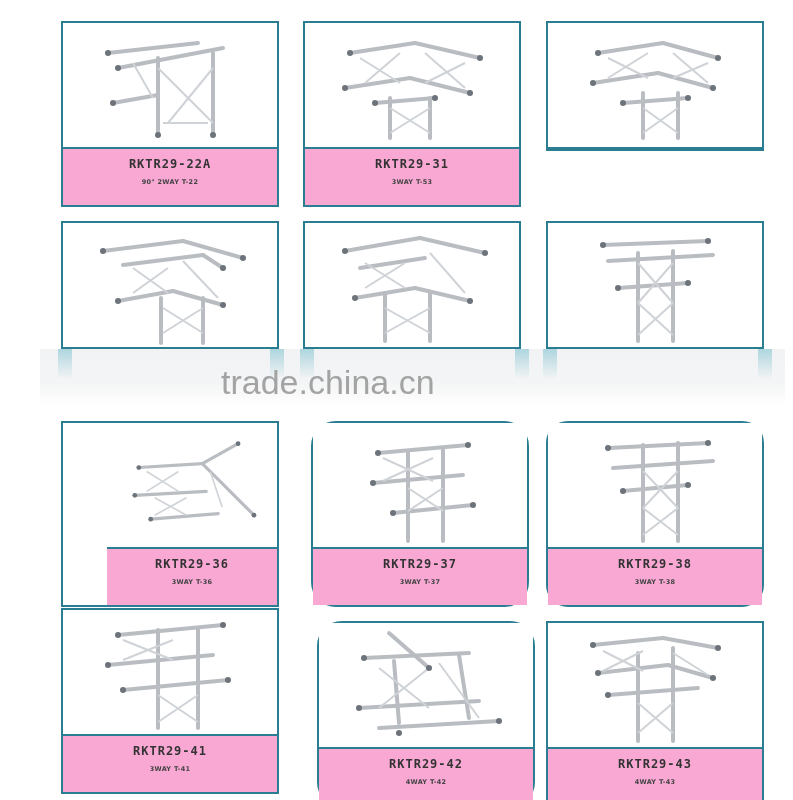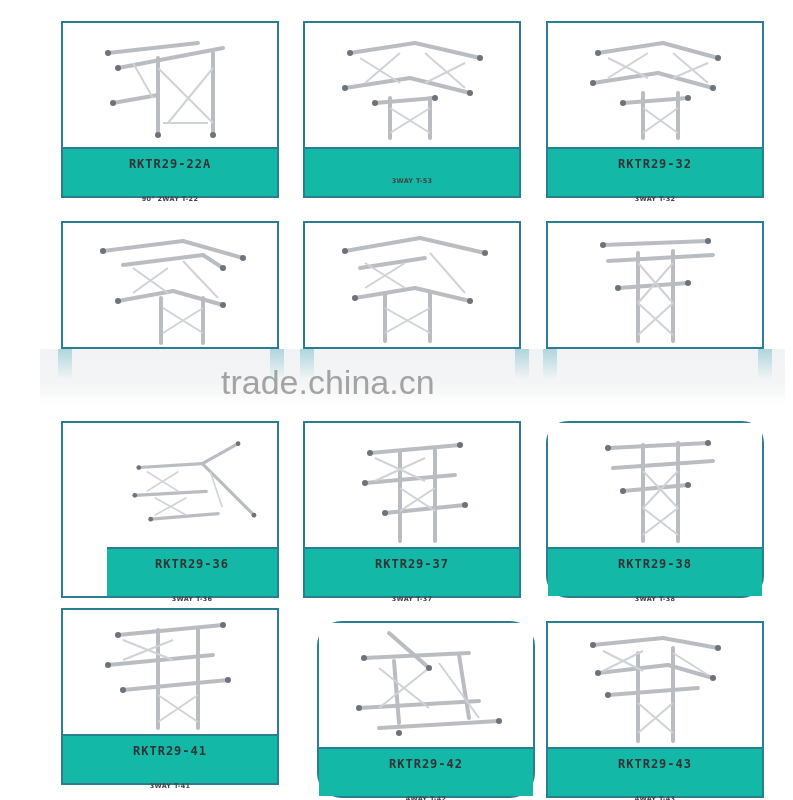--- a/index.html
+++ b/index.html
@@ -10,29 +10,29 @@
     .card {
       position: absolute; width: 218px; box-sizing: border-box;
       border: 2px solid #2b7d92; background: #fff;
     }
     .card .img {
       height: 124px; border-bottom: 2px solid #2b7d92; position: relative; overflow: hidden;
       background: #ffffff;
     }
     .card .img svg { position: absolute; left: 0; top: 0; width: 100%; height: 100%; }
     .card .label {
-      height: 47px; background: #14b8a6; text-align: center; box-sizing: border-box; padding-top: 5px;
+      height: 56px; background: #f9a8d4; text-align: center; box-sizing: border-box; padding-top: 5px;
     }
     .card .model {
       font-family: "DejaVu Sans Mono", monospace; font-weight: bold; font-size: 12px;
       letter-spacing: 1px; color: #333; display: block; line-height: 16px; margin-top: 2px;
     }
     .card .sub {
       font-family: "DejaVu Sans", sans-serif; font-weight: bold; font-size: 6.5px; color: #444;
-      display: block; margin-top: 23px; letter-spacing: 0.3px;
+      display: block; margin-top: 6px; letter-spacing: 0.3px;
     }
     .card.cut { height: 128px; border-bottom: none; overflow: visible; }
     .card.cut .img { border-bottom: 2px solid #2b7d92; }
     .fade-band {
       position: absolute; left: 40px; top: 349px; width: 745px; height: 58px;
       background: linear-gradient(to bottom, #f0f2f3 0%, #f4f5f6 60%, #ffffff 100%);
     }
     .fade-stub {
       position: absolute; top: 349px; width: 14px; height: 30px;
       background: linear-gradient(to bottom, rgba(120,190,205,0.55), rgba(255,255,255,0));
@@ -100,20 +100,21 @@
           <circle cx="45" cy="30" r="3"></circle>
           <circle cx="175" cy="35" r="3"></circle>
           <circle cx="40" cy="65" r="3"></circle>
           <circle cx="165" cy="70" r="3"></circle>
           <circle cx="70" cy="80" r="3"></circle>
           <circle cx="130" cy="75" r="3"></circle>
         </g>
     </svg>
   </div>
   <div class="label">
+    <span class="model">RKTR29-31</span>
     <span class="sub">3WAY T-53</span>
   </div>
 </div>
 
 <div class="card" style="left:546px; top:21px;">
   <div class="img">
     <svg viewBox="0 0 214 124">
       <g stroke="#b9bdc2" stroke-width="4" stroke-linecap="round" fill="none">
         <line x1="50" y1="30" x2="115" y2="20"></line>
         <line x1="115" y1="20" x2="170" y2="35"></line>
@@ -133,24 +134,20 @@
       </g>
       <g fill="#6d737a">
           <circle cx="50" cy="30" r="3"></circle>
           <circle cx="170" cy="35" r="3"></circle>
           <circle cx="45" cy="60" r="3"></circle>
           <circle cx="165" cy="65" r="3"></circle>
           <circle cx="75" cy="80" r="3"></circle>
           <circle cx="140" cy="75" r="3"></circle>
         </g>
     </svg>
-  </div>
-  <div class="label">
-    <span class="model">RKTR29-32</span>
-    <span class="sub">3WAY T-32</span>
   </div>
 </div>
 
 <div class="card cut" style="left:61px; top:221px;">
   <div class="img">
     <svg viewBox="0 0 214 124">
       <g stroke="#b9bdc2" stroke-width="4" stroke-linecap="round" fill="none">
         <line x1="40" y1="28" x2="120" y2="18"></line>
         <line x1="120" y1="18" x2="180" y2="35"></line>
         <line x1="60" y1="42" x2="140" y2="32"></line>
@@ -267,21 +264,21 @@
           <circle cx="185" cy="100" r="3"></circle>
         </g>
     </svg>
   </div>
   <div class="label">
     <span class="model">RKTR29-36</span>
     <span class="sub">3WAY T-36</span>
   </div>
 </div>
 
-<div class="card" style="left:303px; top:421px;">
+<div class="card" style="left:311px; top:421px;border-radius:25px;">
   <div class="img">
     <svg viewBox="0 0 214 124">
       <g stroke="#b9bdc2" stroke-width="4" stroke-linecap="round" fill="none">
         <line x1="65" y1="30" x2="155" y2="22"></line>
         <line x1="60" y1="60" x2="150" y2="52"></line>
         <line x1="80" y1="90" x2="160" y2="82"></line>
         <line x1="95" y1="30" x2="95" y2="118"></line>
         <line x1="130" y1="25" x2="130" y2="118"></line>
       </g>
       <g stroke="#cfd3d7" stroke-width="2" fill="none">

